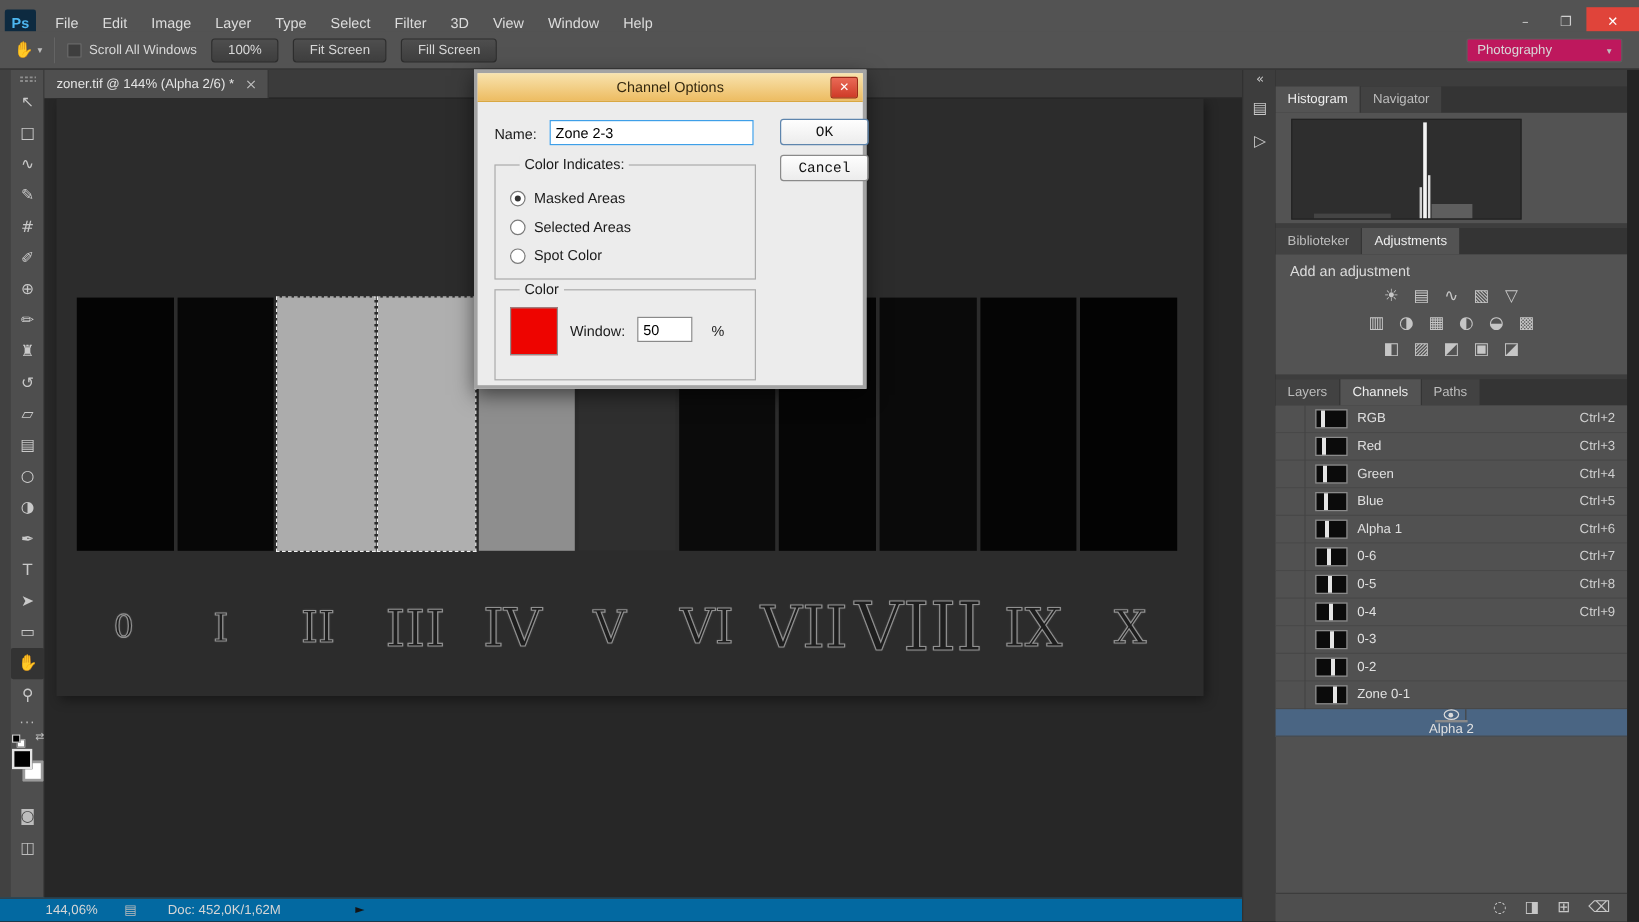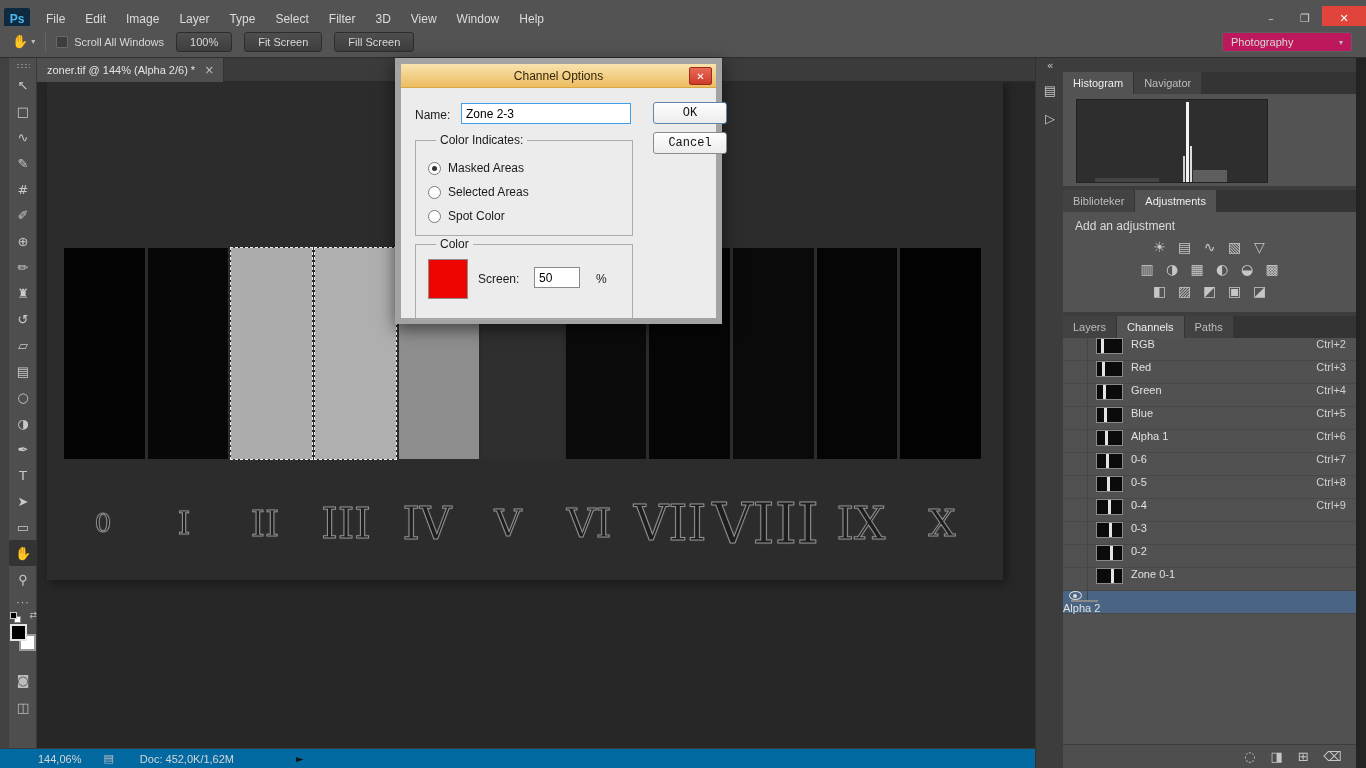--- a/index.html
+++ b/index.html
@@ -56,21 +56,21 @@
   #canvas{position:absolute;left:37px;top:82px;width:998px;height:666px;background:#272727;overflow:hidden;}
   #document{position:absolute;left:10px;top:0;width:956px;height:498px;background:#2C2C2C;box-shadow:3px 3px 9px rgba(0,0,0,0.4);}
   #strips{position:absolute;left:17px;top:166px;width:917px;height:211px;display:flex;gap:3px;}
   .strip{flex:1;}
   .strip.selected{outline:1px dashed #F0F0F0;}
   #numerals{position:absolute;left:17px;top:395px;width:917px;height:92px;display:flex;gap:3px;}
   .numeral-cell{flex:1;display:flex;align-items:center;justify-content:center;}
   .numeral{font-family:"DejaVu Serif",serif;color:#1E1E1E;-webkit-text-stroke:1px #909090;text-shadow:0 0 2px rgba(220,220,220,0.35);}
 
   
-  #dialog{position:absolute;left:395px;top:58px;width:327px;height:266px;background:#ECECEC;border:6px solid #a3a3a3;box-shadow:0 5px 16px rgba(0,0,0,0.55);z-index:20;}
+  #dialog{position:absolute;left:395px;top:58px;width:327px;height:266px;background:#ECECEC;border:3px solid #a3a3a3;box-shadow:0 5px 16px rgba(0,0,0,0.55);z-index:20;}
   .dlg-title{height:24px;background:linear-gradient(#F8E3AE,#EDBC62);display:flex;align-items:center;justify-content:center;color:#33270E;font-size:12px;position:relative;border-bottom:1px solid #D9A843;}
   .dlg-close{position:absolute;right:4px;top:3px;width:23px;height:18px;background:linear-gradient(#E96A56,#CF3B28);border:1px solid #9E2A1A;border-radius:2px;color:#FFF;font-size:10px;display:flex;align-items:center;justify-content:center;font-family:"DejaVu Sans",sans-serif;}
   .dlg-body{position:relative;width:100%;height:241px;font-size:12px;color:#1A1A1A;}
   .dlg-name-label{position:absolute;left:14px;top:20px;}
   .dlg-name-input{position:absolute;left:60px;top:15px;width:170px;height:21px;background:#FFF;border:1px solid #3E9FE8;font-size:12px;padding:0 4px;}
   .dlg-btn{position:absolute;left:252px;width:74px;height:22px;background:linear-gradient(#FEFEFE,#ECECEC);border:1px solid #8A8A8A;border-radius:3px;font-size:12px;display:flex;align-items:center;justify-content:center;color:#111;font-family:Liberation Mono, monospace;}
   #ok-btn{top:14px;border-color:#5E85AD;}
   #cancel-btn{top:44px;}
   .groupbox{position:absolute;left:14px;width:218px;border:1px solid #ABABAB;}
   #group-indicates{top:52px;height:96px;}
@@ -97,21 +97,21 @@
   #hist-tabs{position:absolute;left:0;top:14px;width:293px;}
   #hist-body{position:absolute;left:0;top:36px;width:293px;height:92px;background:#535353;}
   #histogram-box{position:absolute;left:13px;top:5px;width:192px;height:84px;background:#2E2E2E;border:1px solid #222;}
   #adj-tabs{position:absolute;left:0;top:132px;width:293px;}
   #adj-body{position:absolute;left:0;top:154px;width:293px;height:100px;background:#535353;}
   #adj-heading{margin:7px 0 0 12px;font-size:12px;color:#DCDCDC;}
   .adj-row{display:flex;justify-content:center;gap:7px;margin-top:6px;}
   .adj-icon{color:#C6C6C6;font-size:14px;width:18px;text-align:center;font-family:"DejaVu Sans",sans-serif;}
   #ch-tabs{position:absolute;left:0;top:258px;width:293px;}
   #ch-body{position:absolute;left:0;top:280px;width:293px;height:430px;background:#515151;}
-  .ch-row{height:23px;display:flex;border-bottom:1px solid #484848;background:#515151;}
+  .ch-row{height:23px;display:flex;align-items:center;border-bottom:1px solid #484848;background:#515151;}
   .ch-row.selected{background:#4A6583;flex-direction:column;}
   .ch-eye-well{width:25px;height:23px;border-right:1px solid #454545;display:flex;align-items:center;justify-content:center;}
   .eye{width:13px;height:9px;border:1px solid #DADADA;border-radius:50%;position:relative;}
   .eye::after{content:"";position:absolute;left:3px;top:1.5px;width:4px;height:4px;border-radius:50%;background:#DADADA;}
   .ch-thumb{width:27px;height:16px;margin:0 8px;border:1px solid #8A8A8A;background:#000;}
   .ch-name{flex:1;font-size:11px;color:#E0E0E0;}
   .ch-key{font-size:11px;color:#CFCFCF;padding-right:10px;}
   #ch-footer{position:absolute;left:0;bottom:0;width:293px;height:24px;background:#4E4E4E;border-top:1px solid #3C3C3C;display:flex;align-items:center;justify-content:flex-end;gap:15px;padding-right:14px;}
   .foot-icon{color:#C6C6C6;font-size:13px;font-family:"DejaVu Sans",sans-serif;}
   #rightedge{position:absolute;left:1356px;top:58px;width:10px;height:710px;background:#232323;}
@@ -483,20 +483,20 @@
             </label>
             <label class="radio-row" style="top: 68px;">
               <span class="radio"></span>
               <span class="radio-label">Spot Color</span>
             </label>
           </div>
       </div>
       <div class="groupbox" id="group-color">
         <span class="group-legend">Color</span>
         <span class="color-swatch" style="background: rgb(238, 4, 0);"></span>
-        <span class="opacity-label">Screen:</span>
+        <span class="opacity-label">Window:</span>
         <input class="opacity-input" value="50" style="">
         <span class="percent">%</span>
       </div>
     </div>
   </div>
 
 </div>
 
 </body></html>

